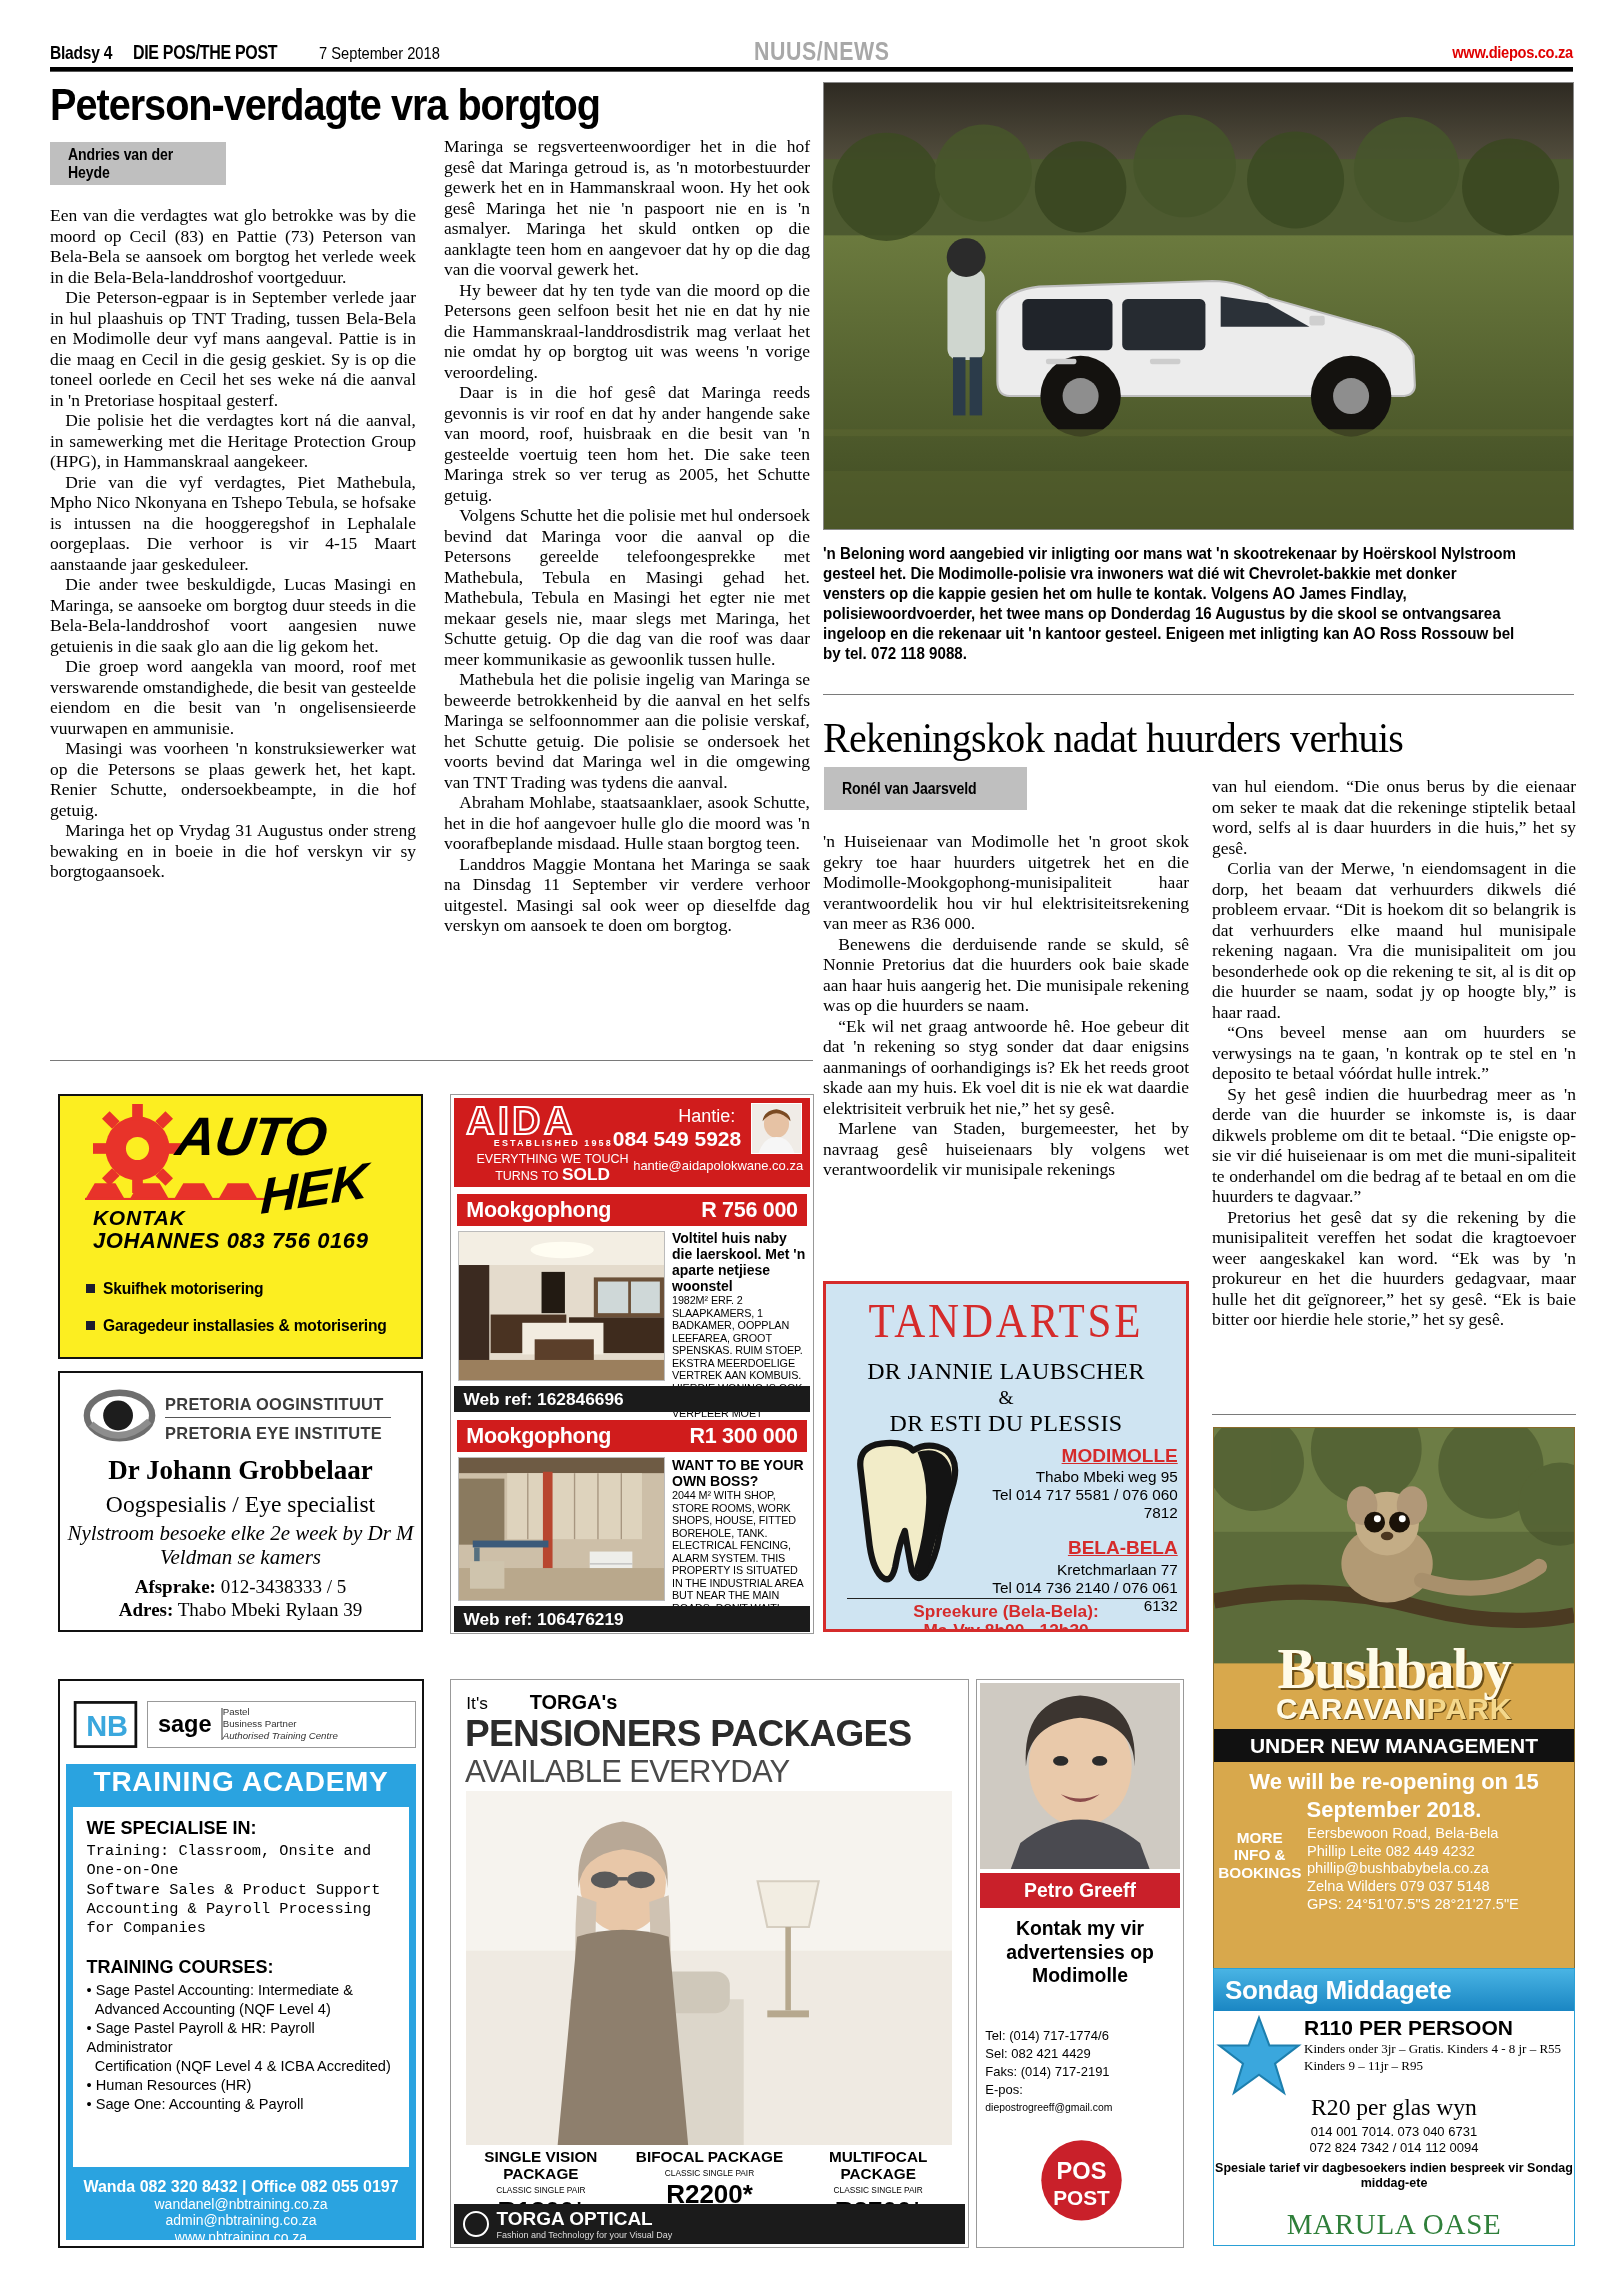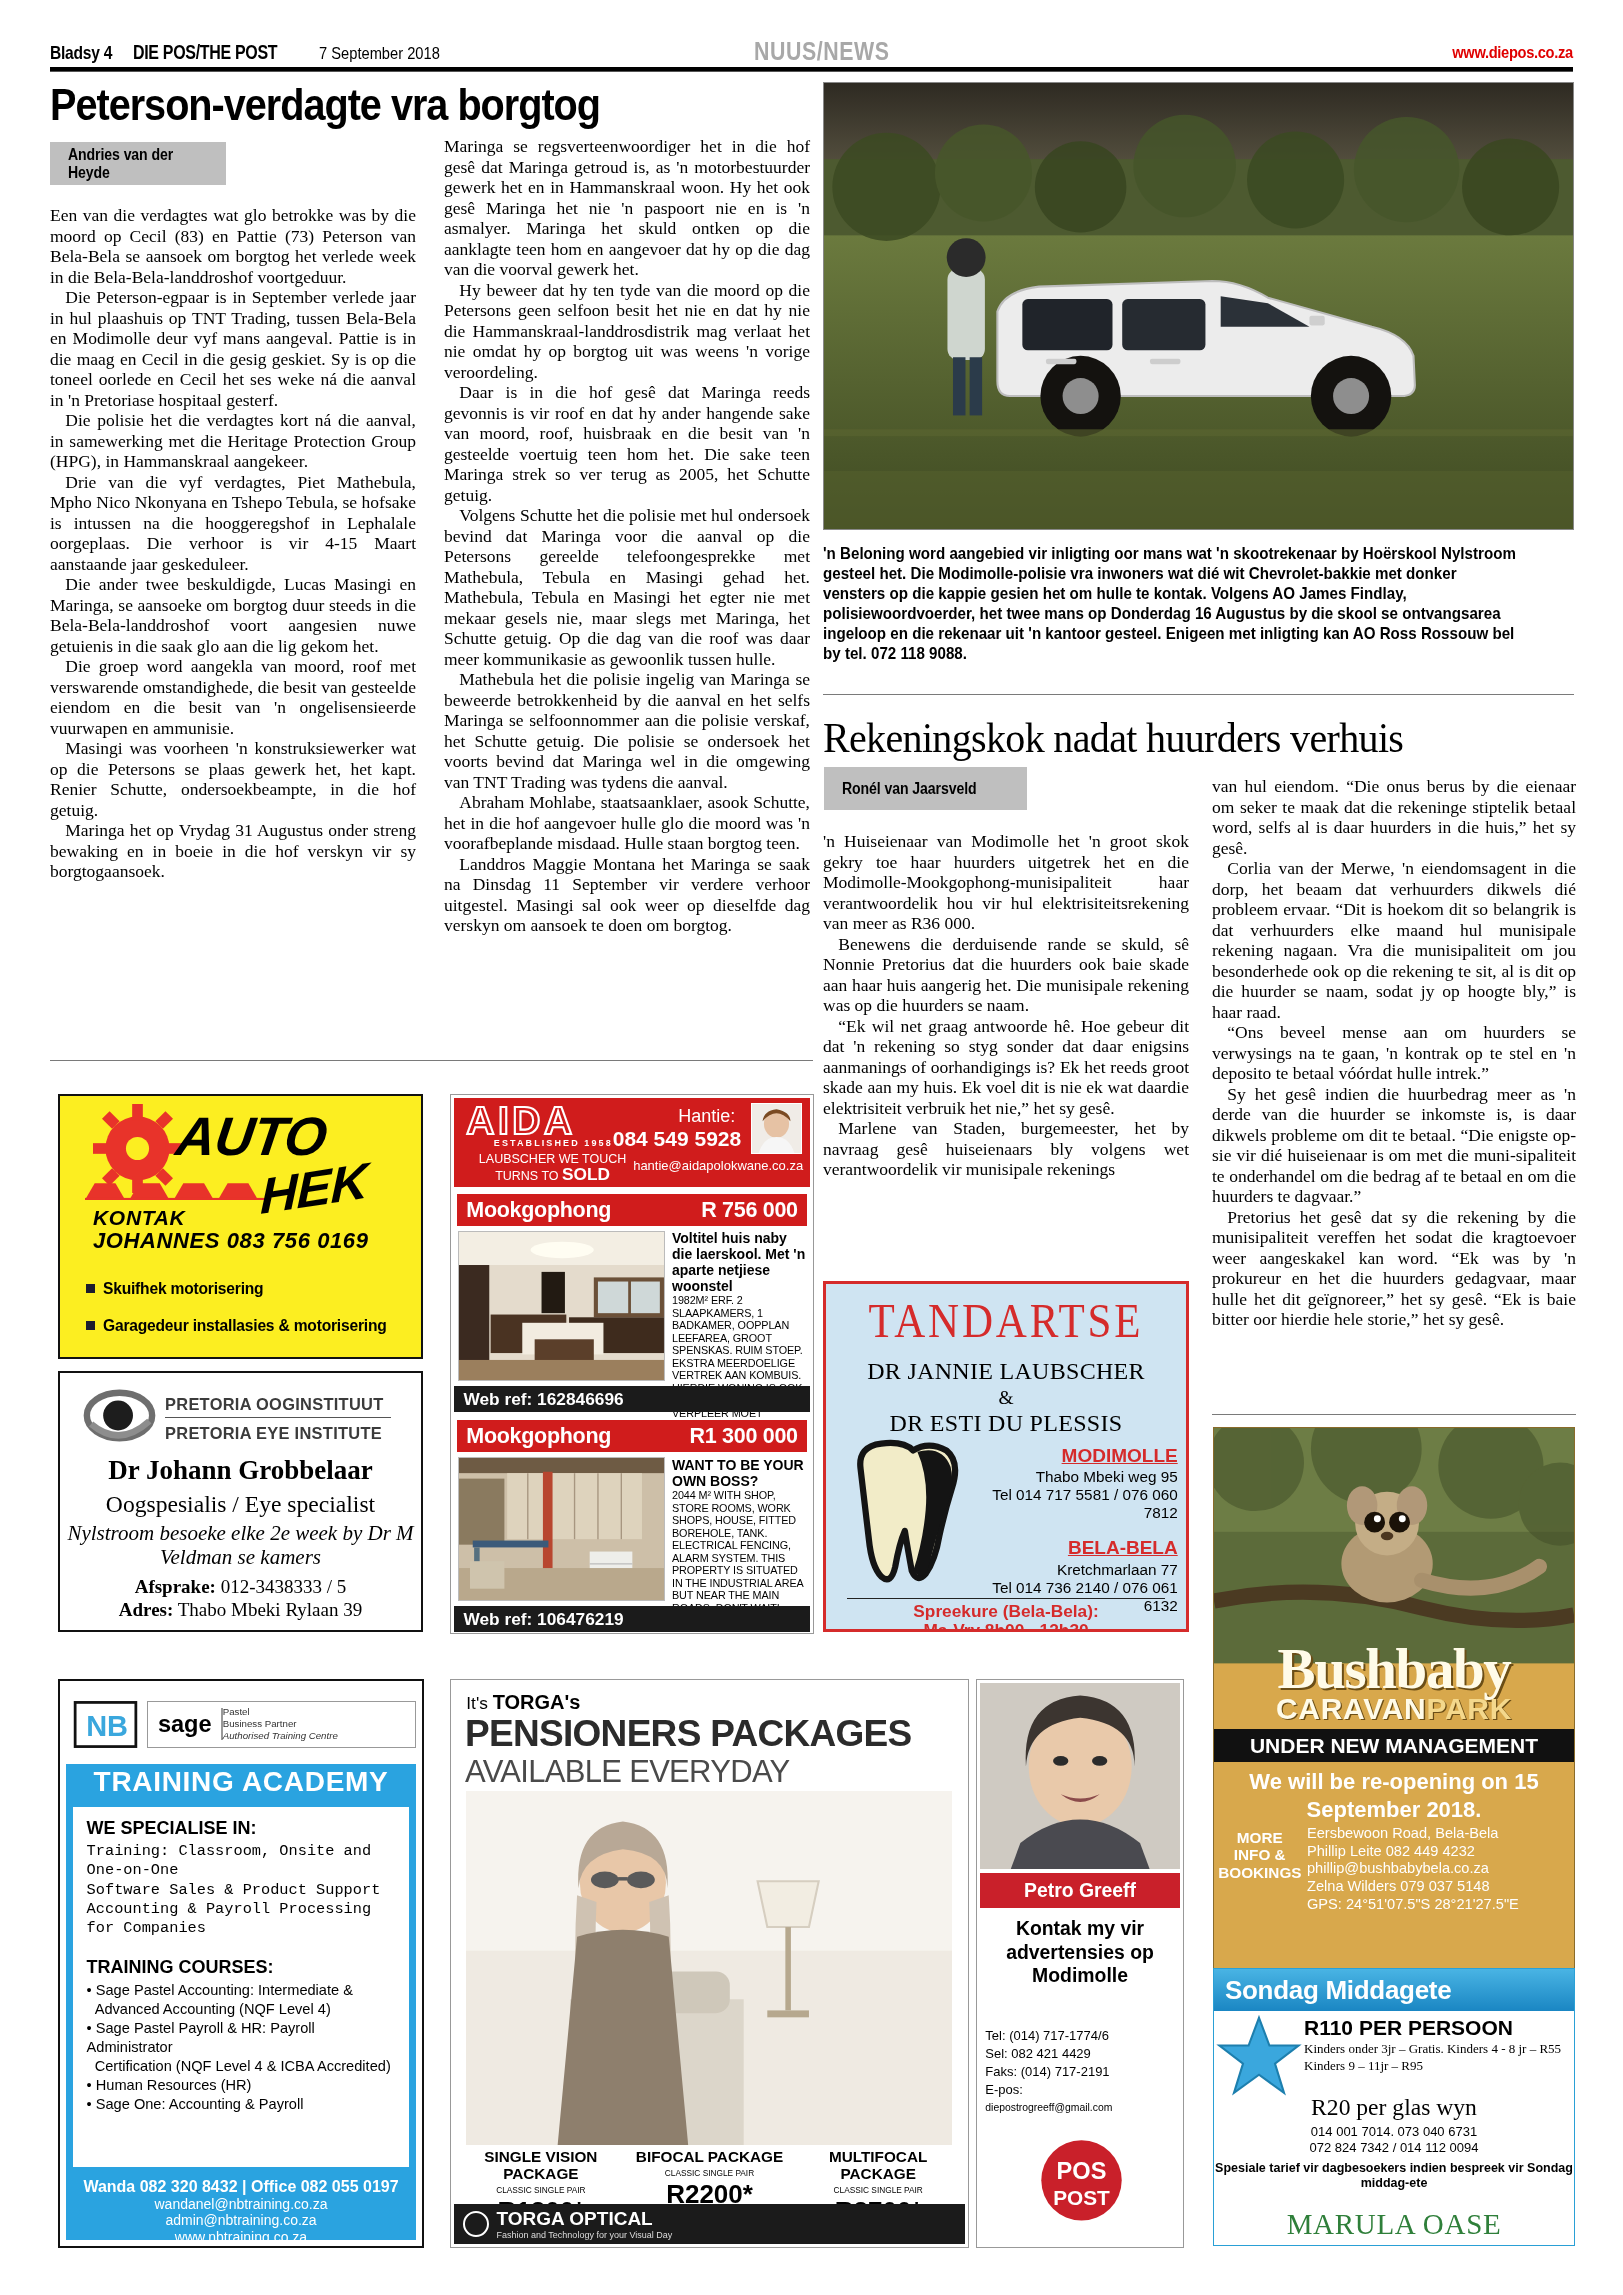--- a/index.html
+++ b/index.html
@@ -361,21 +361,21 @@
 
   
   .torga {
     left:450px; top:1679px; width:519px; height:569px;
     background:#fff; border:1.4px solid #999;
   }
   .torga-its {
     position:absolute; left:15.3px; top:11px;
     font-family:"Liberation Sans", sans-serif; font-size:17.3px;
   }
-  .torga-its b { font-weight:bold; font-size:20px; }
+  .torga-its b { font-weight:bold; font-size:20px;margin-left:37px; }
   .torga-h1 {
     position:absolute; left:14px; top:33px;
     font-family:"Liberation Sans", sans-serif; font-weight:bold; font-size:37px;
     letter-spacing:-0.7px; color:#2b2b2b;
   }
   .torga-h2 {
     position:absolute; left:14px; top:74px;
     font-family:"Liberation Sans", sans-serif; font-size:31px; color:#4a4a4a; letter-spacing:-0.7px;
   }
   .torga-note {
@@ -614,21 +614,21 @@
       <b>Adres:</b>
       <span>Thabo Mbeki Rylaan 39</span>
     </div>
   </div>
 
   <div class="ad aida">
     <div class="aida-top">
       <div class="aida-logo">AIDA</div>
       <div class="aida-est">ESTABLISHED 1958</div>
       <div class="aida-slog">
-        <span>LAUBSCHER WE TOUCH</span><br>
+        <span>EVERYTHING WE TOUCH</span><br>
         <span>TURNS TO </span><span class="sold">SOLD</span>
       </div>
       <div class="aida-hantie">Hantie:</div>
       <div class="aida-tel">084 549 5928</div>
       <div class="aida-mail">hantie@aidapolokwane.co.za</div>
       <div class="aida-face">
         <svg viewBox="0 0 74 74">
           <rect width="74" height="74" fill="#f0ece7"></rect>
           <ellipse cx="37" cy="30" rx="19" ry="21" fill="#e6c2a4"></ellipse>
           <path d="M16 26 Q37 2 58 26 Q58 12 37 8 Q18 10 16 26Z" fill="#7a4a22"></path>

